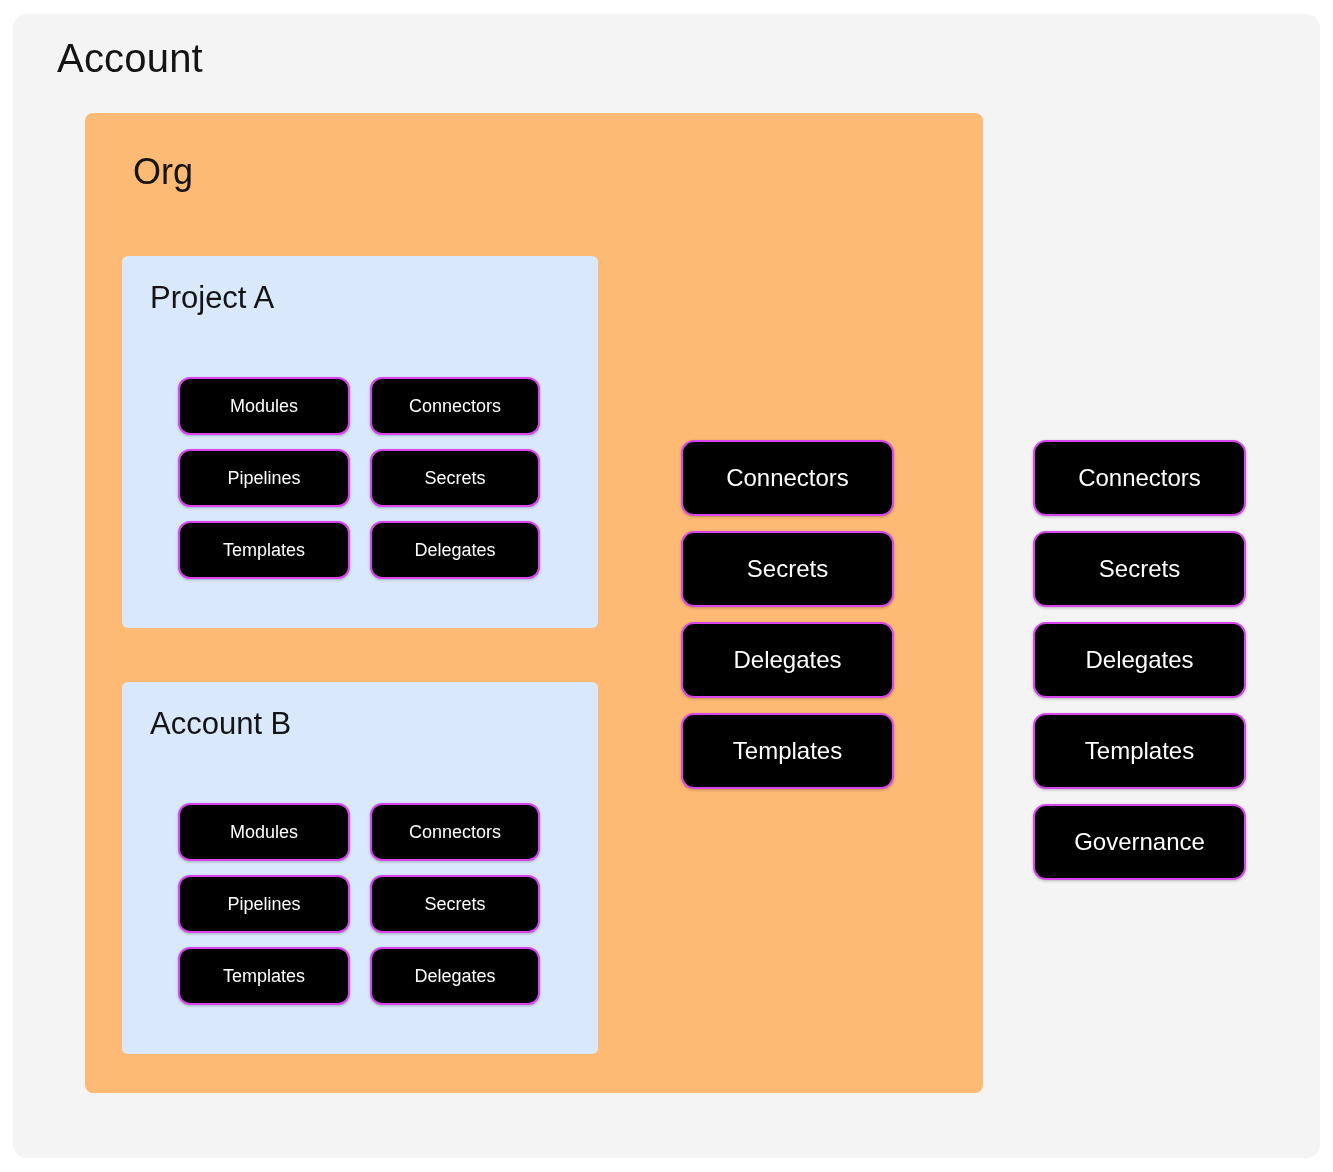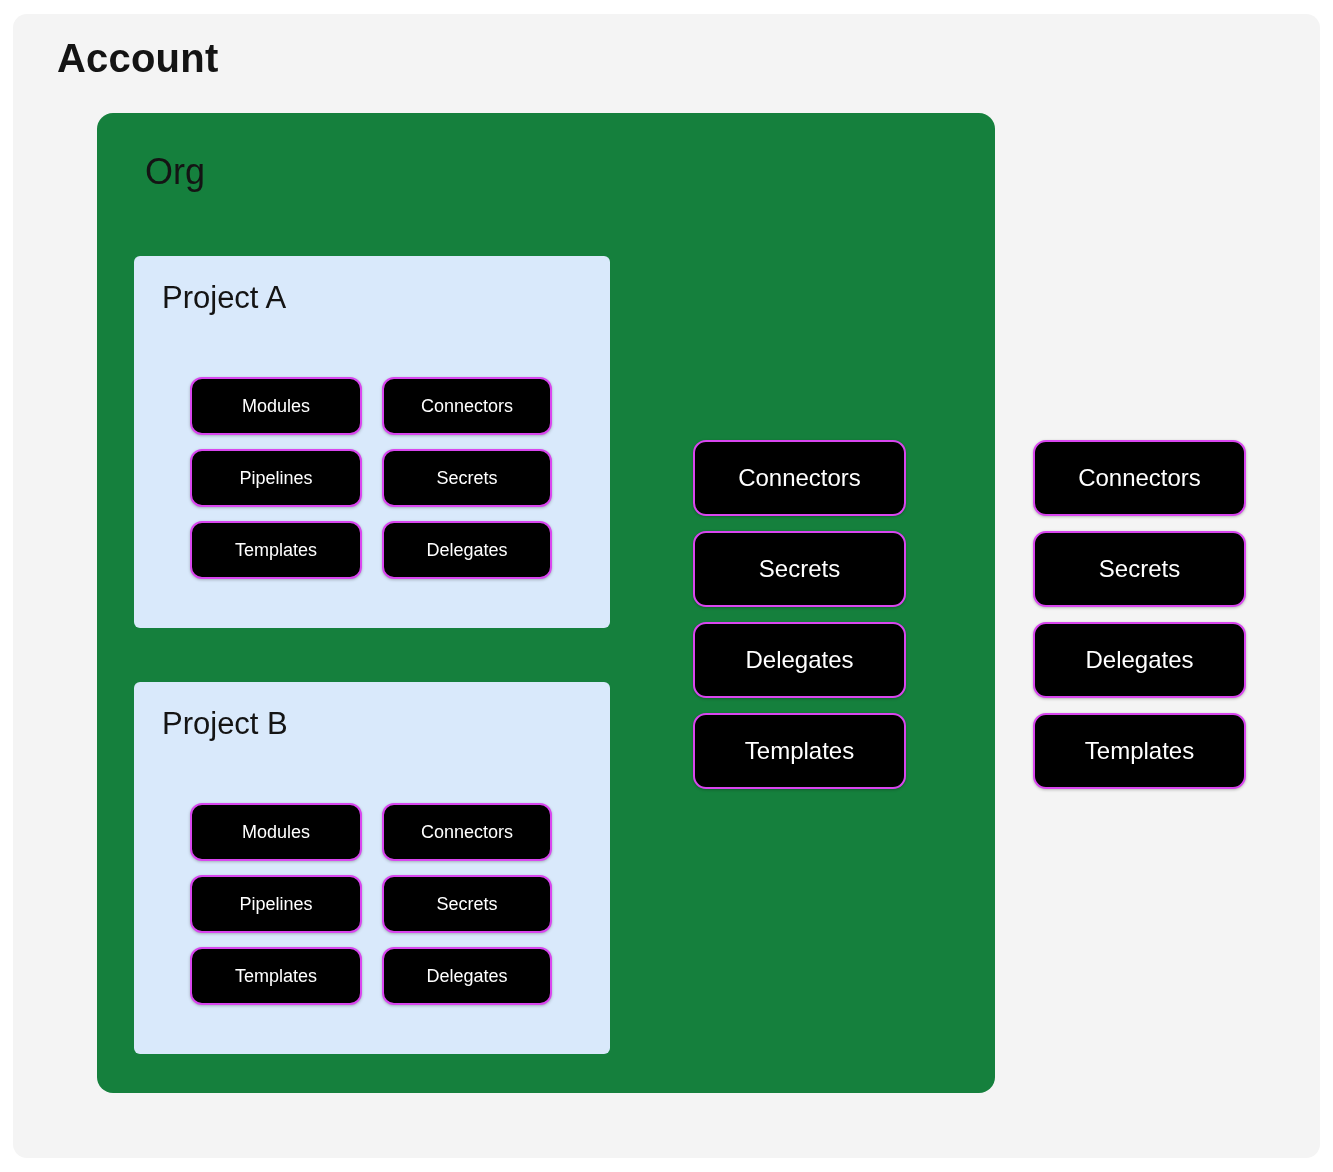--- a/index.html
+++ b/index.html
@@ -6,26 +6,26 @@
   html, body { margin: 0; padding: 0; background: #ffffff; }
   body { font-family: "Liberation Sans", sans-serif; }
   .page { position: relative; width: 1333px; height: 1172px; background: #ffffff; overflow: hidden; }
 
   .account {
     position: absolute; left: 13px; top: 14px; width: 1307px; height: 1144px;
     background: #f4f4f4; border-radius: 14px;
   }
   .account-title {
     position: absolute; left: 44px; top: 22px;
-    font-size: 40px; color: #141414; letter-spacing: 0.2px; font-weight: bold;
+    font-size: 40px; color: #141414; letter-spacing: 0.2px;
   }
 
   .org {
-    position: absolute; left: 84px; top: 99px; width: 898px; height: 980px;
-    background: #15803d; border-radius: 16px;
+    position: absolute; left: 72px; top: 99px; width: 898px; height: 980px;
+    background: #fdba74; border-radius: 8px;
   }
   .org-title {
     position: absolute; left: 48px; top: 38px;
     font-size: 36px; color: #141414;
   }
 
   .project {
     position: absolute; left: 37px; width: 476px; height: 372px;
     background: #d9e9fb; border-radius: 6px; text-align: right;
   }
@@ -71,21 +71,21 @@
           <div class="pill sm">Modules</div>
           <div class="pill sm">Connectors</div>
           <div class="pill sm">Pipelines</div>
           <div class="pill sm">Secrets</div>
           <div class="pill sm">Templates</div>
           <div class="pill sm">Delegates</div>
         </div>
       </div>
 
       <div class="project b">
-        <div class="project-title">Project B</div>
+        <div class="project-title">Account B</div>
         <div class="pill-grid">
           <div class="pill sm">Modules</div>
           <div class="pill sm">Connectors</div>
           <div class="pill sm">Pipelines</div>
           <div class="pill sm">Secrets</div>
           <div class="pill sm">Templates</div>
           <div class="pill sm">Delegates</div>
         </div>
       </div>
 
@@ -95,15 +95,16 @@
         <div class="pill lg">Delegates</div>
         <div class="pill lg">Templates</div>
       </div>
     </div>
 
     <div class="pill-col account-pills">
       <div class="pill lg">Connectors</div>
       <div class="pill lg">Secrets</div>
       <div class="pill lg">Delegates</div>
       <div class="pill lg">Templates</div>
+      <div class="pill lg">Governance</div>
     </div>
   </div>
 </div>
 
 </body></html>

